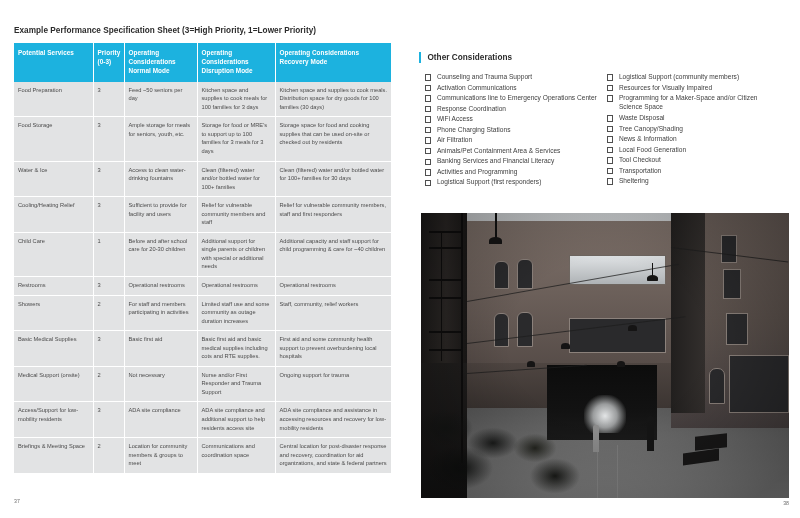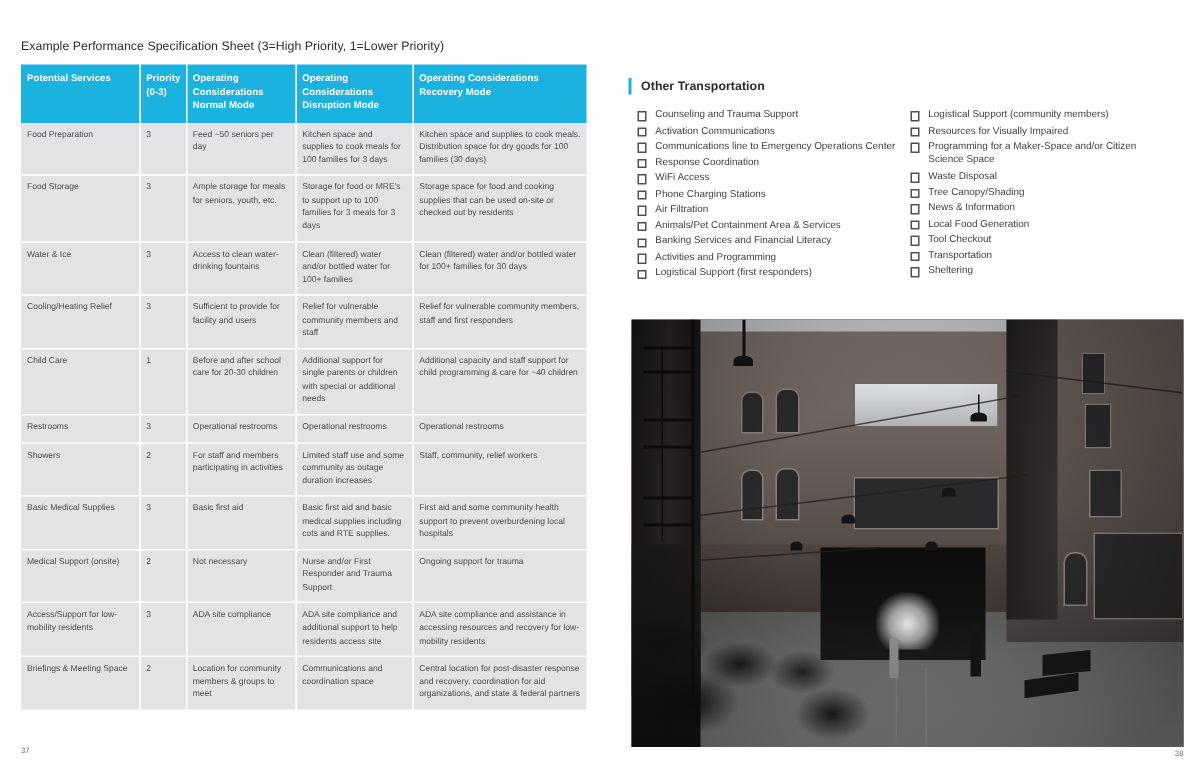--- a/index.html
+++ b/index.html
@@ -24,21 +24,21 @@
   
   .page-left {
     width: 400px;
     height: 518px;
     position: relative;
     box-sizing: border-box;
     padding: 26px 9px 0 14px;
   }
   .sheet-title {
     font-size: 8.2px;
-    font-weight: normal;
+    font-weight: bold;
     color: #2b2b2b;
     letter-spacing: 0.05px;
     margin-bottom: 7px;
     line-height: 1.2;
   }
   table.spec {
     width: 377px;
     border-collapse: collapse;
     table-layout: fixed;
     font-size: 5.7px;
@@ -338,21 +338,21 @@
       </tbody>
     </table>
 
     <div class="page-num left">37</div>
   </div>
 
   <div class="page-right">
 
     <div class="other-head">
       <div class="accent-bar"></div>
-      <div class="other-title">Other Transportation</div>
+      <div class="other-title">Other Considerations</div>
     </div>
 
     <div class="checklists">
 
       <div class="check-col col-a">
         <div class="check-item">
           <span class="cbox"></span>
           <span class="check-label">Counseling and Trauma Support</span>
         </div>
         <div class="check-item">

